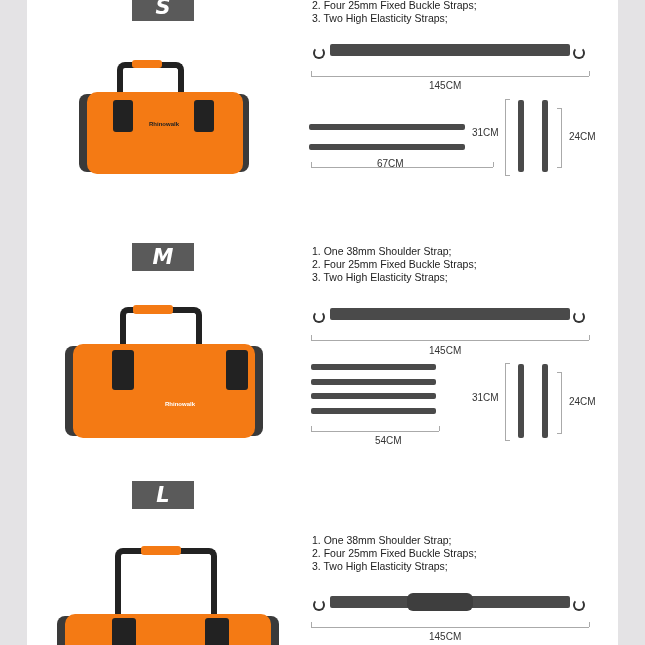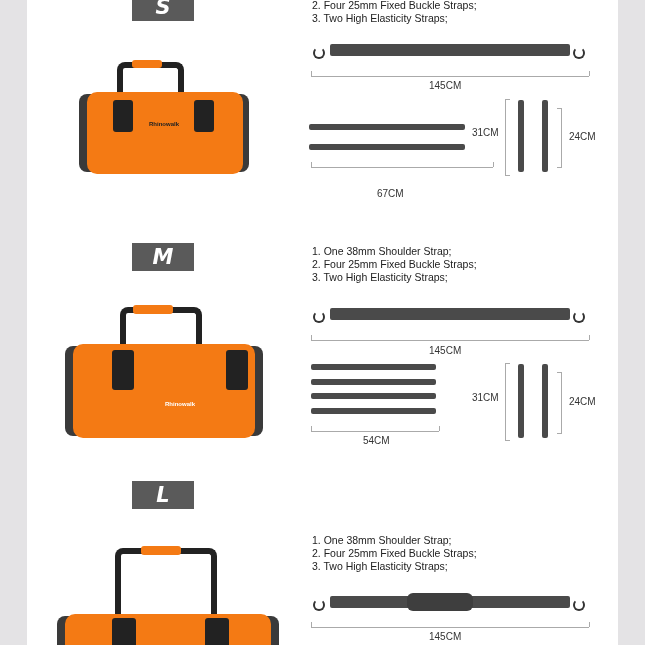--- a/index.html
+++ b/index.html
@@ -57,21 +57,21 @@
       <div class="tick" style="left:562px;top:71px;"></div>
       <div class="dim" style="left:402px;top:80px;">145CM</div>
     </div>
 
     <div>
       <div class="strap" style="left:282px;top:124px;width:156px;height:6px;"></div>
       <div class="strap" style="left:282px;top:144px;width:156px;height:6px;"></div>
       <div class="hline" style="left:284px;top:167px;width:182px;"></div>
       <div class="tick" style="left:284px;top:162px;"></div>
       <div class="tick" style="left:466px;top:162px;"></div>
-      <div class="dim" style="left:350px;top:188px;">67CM</div>
+      <div class="dim" style="left:350px;top:158px;">67CM</div>
     </div>
 
     <div>
       <div class="dim" style="left:445px;top:127px;">31CM</div>
       <div class="vbracket" style="left:478px;top:99px;height:75px;"></div>
       <div class="vstrap" style="left:491px;top:100px;height:72px;"></div>
       <div class="vstrap" style="left:515px;top:100px;height:72px;"></div>
       <div class="vbracketR" style="left:530px;top:108px;height:58px;"></div>
       <div class="dim" style="left:542px;top:131px;">24CM</div>
     </div>
@@ -107,21 +107,21 @@
     </div>
 
     <div>
       <div class="strap" style="left:284px;top:364px;width:125px;height:6px;"></div>
       <div class="strap" style="left:284px;top:379px;width:125px;height:6px;"></div>
       <div class="strap" style="left:284px;top:393px;width:125px;height:6px;"></div>
       <div class="strap" style="left:284px;top:408px;width:125px;height:6px;"></div>
       <div class="hline" style="left:284px;top:431px;width:128px;"></div>
       <div class="tick" style="left:284px;top:426px;"></div>
       <div class="tick" style="left:412px;top:426px;"></div>
-      <div class="dim" style="left:336px;top:435px;">54CM</div>
+      <div class="dim" style="left:348px;top:435px;">54CM</div>
     </div>
 
     <div>
       <div class="dim" style="left:445px;top:392px;">31CM</div>
       <div class="vbracket" style="left:478px;top:363px;height:76px;"></div>
       <div class="vstrap" style="left:491px;top:364px;height:74px;"></div>
       <div class="vstrap" style="left:515px;top:364px;height:74px;"></div>
       <div class="vbracketR" style="left:530px;top:372px;height:60px;"></div>
       <div class="dim" style="left:542px;top:396px;">24CM</div>
     </div>

